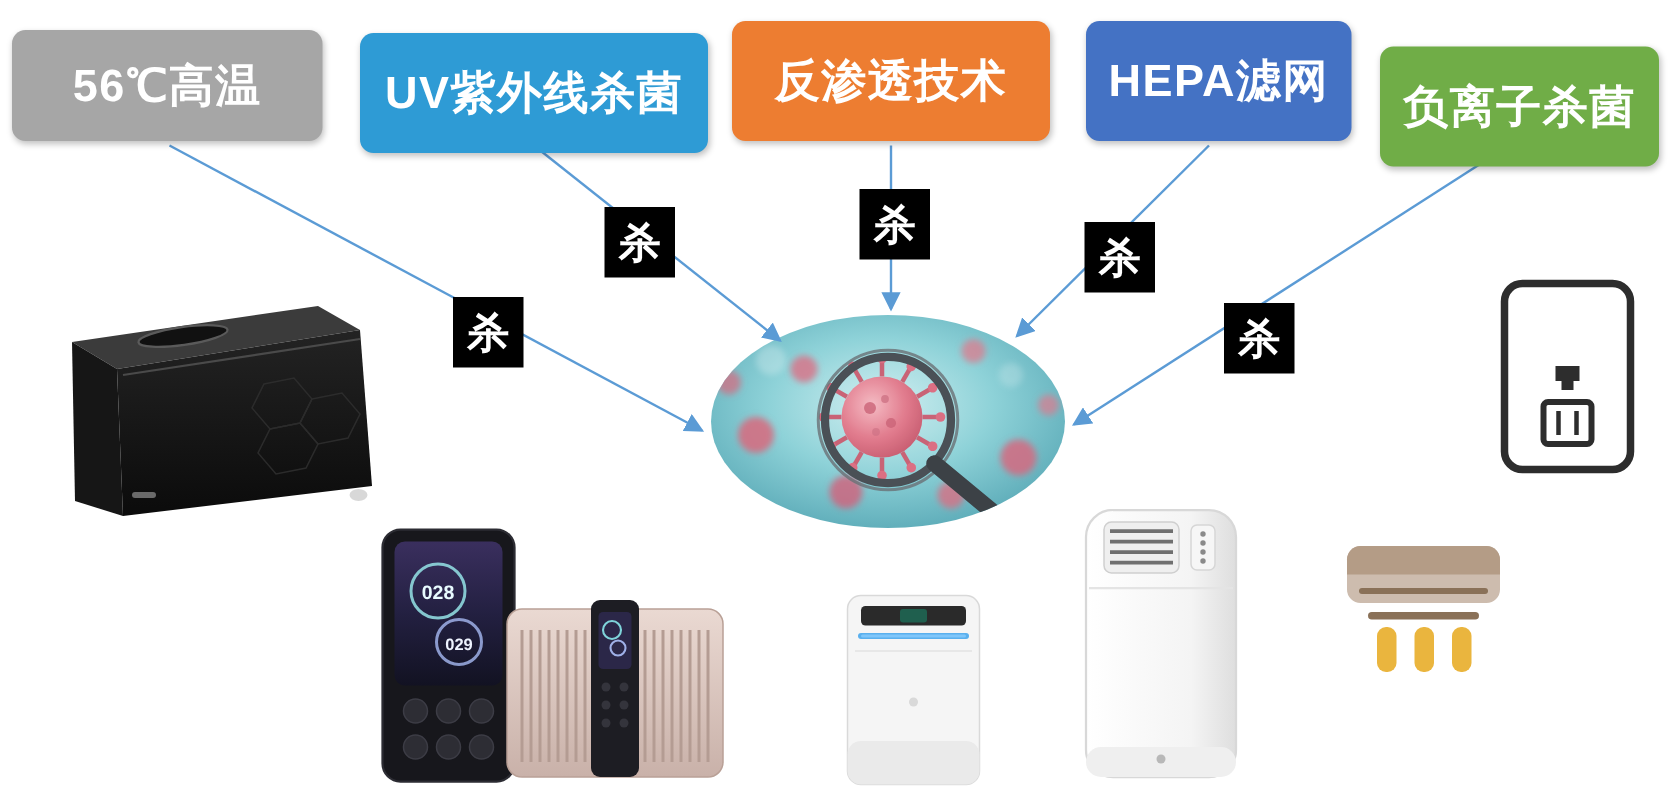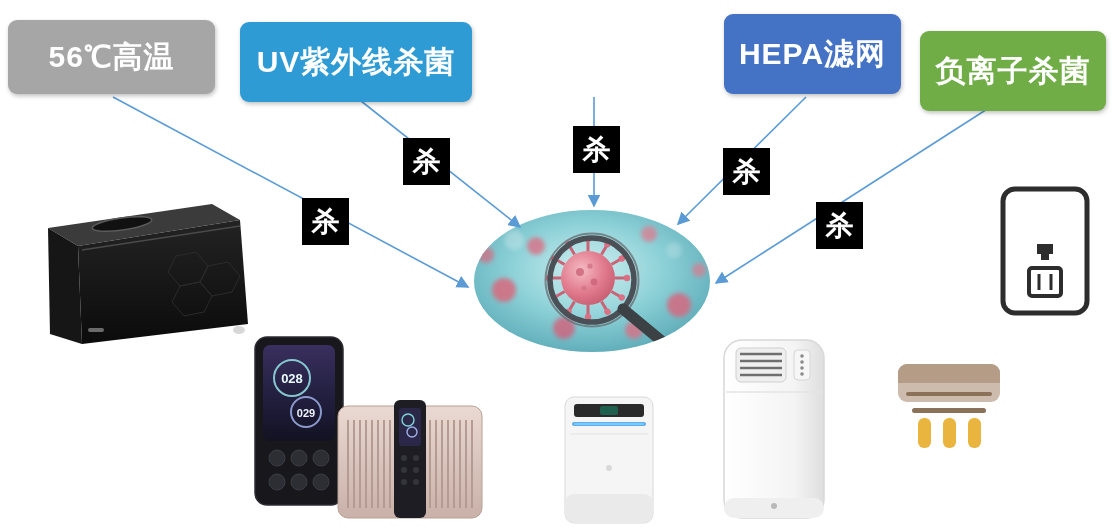--- a/index.html
+++ b/index.html
@@ -28,34 +28,35 @@
   .kb2 { left:403px; top:138px; }
   .kb3 { left:573px; top:126px; }
   .kb4 { left:723px; top:148px; }
   .kb5 { left:816px; top:202px; }
 
   .arrows { position:absolute; left:0; top:0; z-index:3; pointer-events:none; }
   .virus  { position:absolute; left:474px; top:210px; width:236px; height:142px; z-index:2; }
 
   .product { position:absolute; z-index:1; }
   .p-dishwasher     { left:26px;  top:196px; }
-  .p-wp-panel       { left:254px; top:336px; }
+  .p-wp-panel       { left:254px; top:352px; }
   .p-wp-unit        { left:336px; top:398px; }
   .p-air-purifier   { left:562px; top:394px; }
   .p-floor-ac       { left:714px; top:336px; }
   .p-dispenser-icon { left:996px; top:182px; }
   .p-ac-icon        { left:896px; top:356px; }
 </style>
 </head>
 <body>
 
 <div class="canvas">
 
   <div class="tech-box box1" style="background-color: rgb(166, 166, 166);">56℃高温</div>
   <div class="tech-box box2" style="background-color: rgb(46, 155, 213);">UV紫外线杀菌</div>
+  <div class="tech-box box3" style="background-color: rgb(237, 125, 49);">反渗透技术</div>
   <div class="tech-box box4" style="background-color: rgb(68, 114, 196);">HEPA滤网</div>
   <div class="tech-box box5" style="background-color: rgb(112, 173, 71); margin-top: 17px;">负离子杀菌</div>
 
   <svg class="arrows" width="1115" height="529">
     <defs>
       <marker id="ah" markerWidth="9" markerHeight="8" refX="7" refY="4" orient="auto">
         <path d="M0,0 L8,4 L0,8 z" fill="#5b9bd5"></path>
       </marker>
     </defs>
     <g stroke="#5b9bd5" stroke-width="1.6" fill="none">

